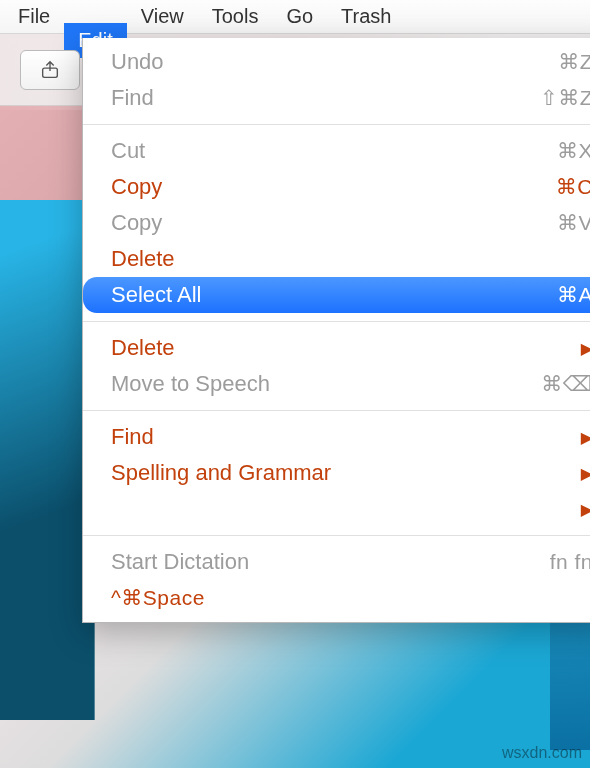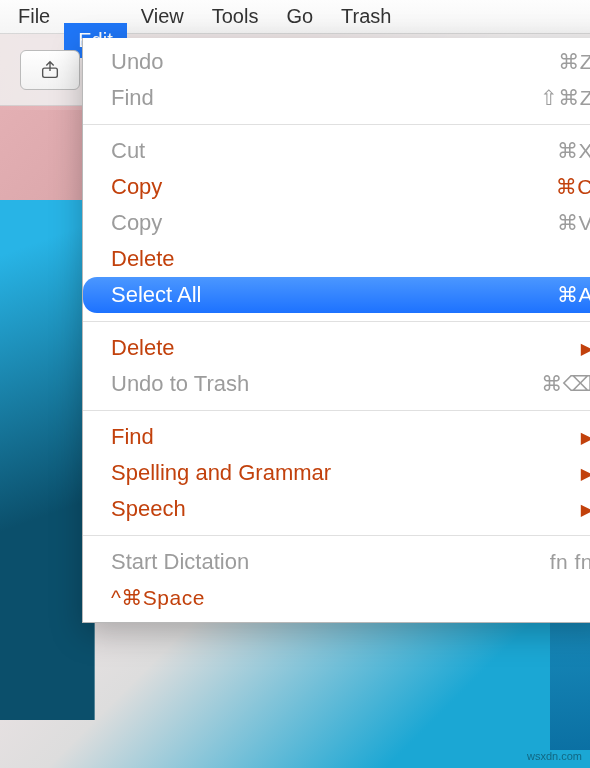--- a/index.html
+++ b/index.html
@@ -100,21 +100,21 @@
          background: radial-gradient(circle at 30% 30%, #35c7f1, #0b70a3); }
   .bg-top { left:0; top:38px; width:590px; height:72px;
             background: linear-gradient(90deg, rgba(232,180,184,0.3), rgba(245,245,245,0.9)); z-index:-2; }
 
   .toolbar-label {
     color:#3b82f6; font-size:26px; margin-left:auto; padding-right:6px;
   }
 
   .watermark {
     position:absolute; bottom:6px; right:8px;
-    font-size:11px; color:rgba(0,0,0,0.4);
+    font-size:16px; color:rgba(0,0,0,0.4);
   }
 </style>
 </head>
 <body>
 
 <div class="bg-tile bg-top"></div>
 <div class="bg-tile bg1"></div>
 <div class="bg-tile bg2"></div>
 
 <div class="menubar">
@@ -168,35 +168,34 @@
     <span class="dd-label">Select All</span>
     <span class="dd-short">⌘A</span>
   </div>
   <div class="dd-sep"></div>
 
   <div class="dd-row enabled">
     <span class="dd-label">Delete</span>
     <span class="dd-arrow">▶</span>
   </div>
   <div class="dd-row">
-    <span class="dd-label">Undo to Trash</span>
+    <span class="dd-label">Move to Speech</span>
     <span class="dd-short">⌘⌫</span>
   </div>
   <div class="dd-sep"></div>
 
   <div class="dd-row enabled">
     <span class="dd-label">Find</span>
     <span class="dd-arrow">▶</span>
   </div>
   <div class="dd-row enabled">
     <span class="dd-label">Spelling and Grammar</span>
     <span class="dd-arrow">▶</span>
   </div>
   <div class="dd-row enabled">
-    <span class="dd-label">Speech</span>
     <span class="dd-arrow">▶</span>
   </div>
   <div class="dd-sep"></div>
 
   <div class="dd-row">
     <span class="dd-label">Start Dictation</span>
     <span class="dd-short">fn fn</span>
   </div>
   <div class="dd-row enabled">
     <span class="dd-short">^⌘Space</span>

